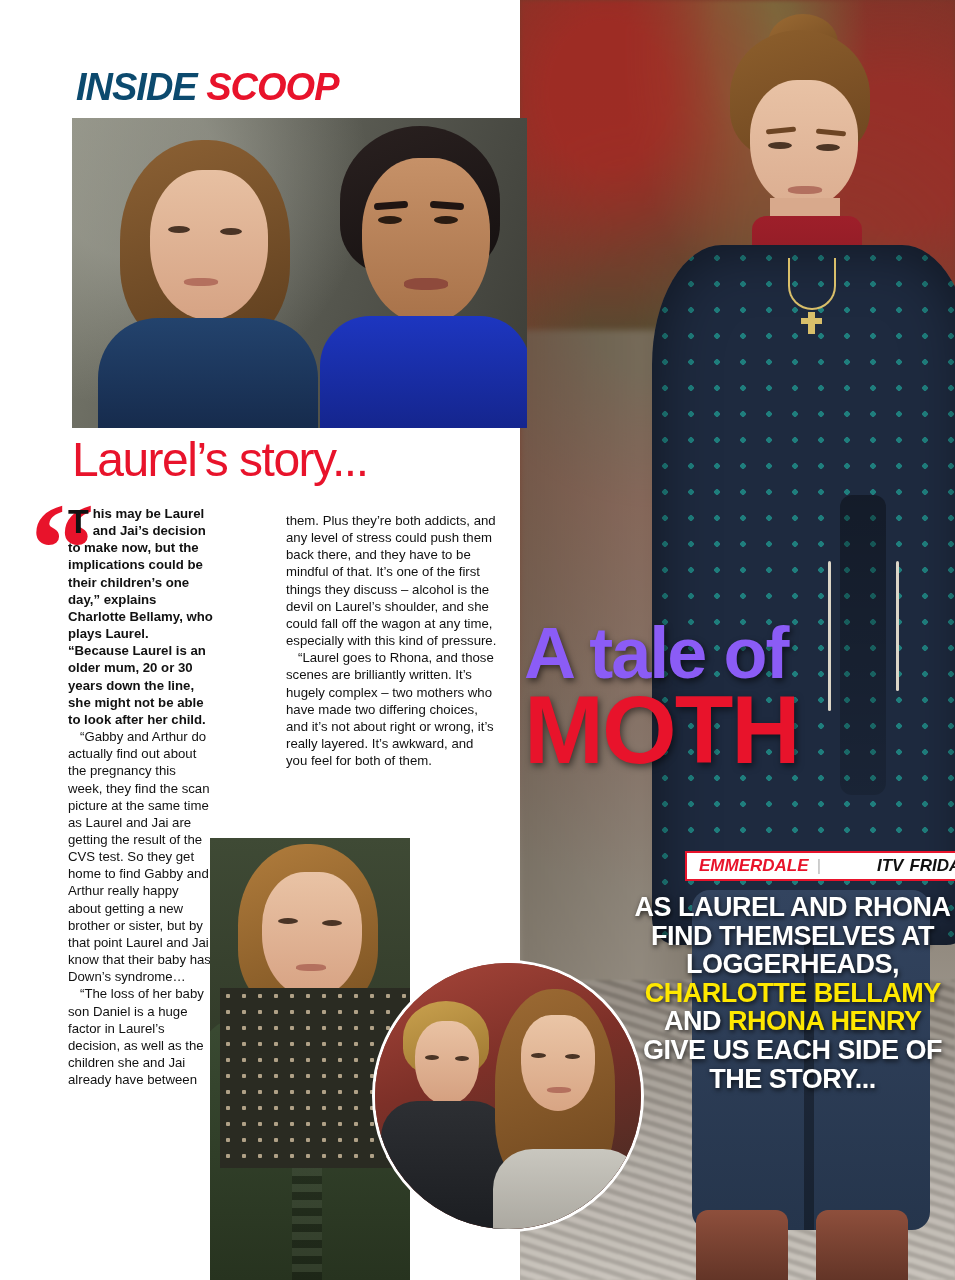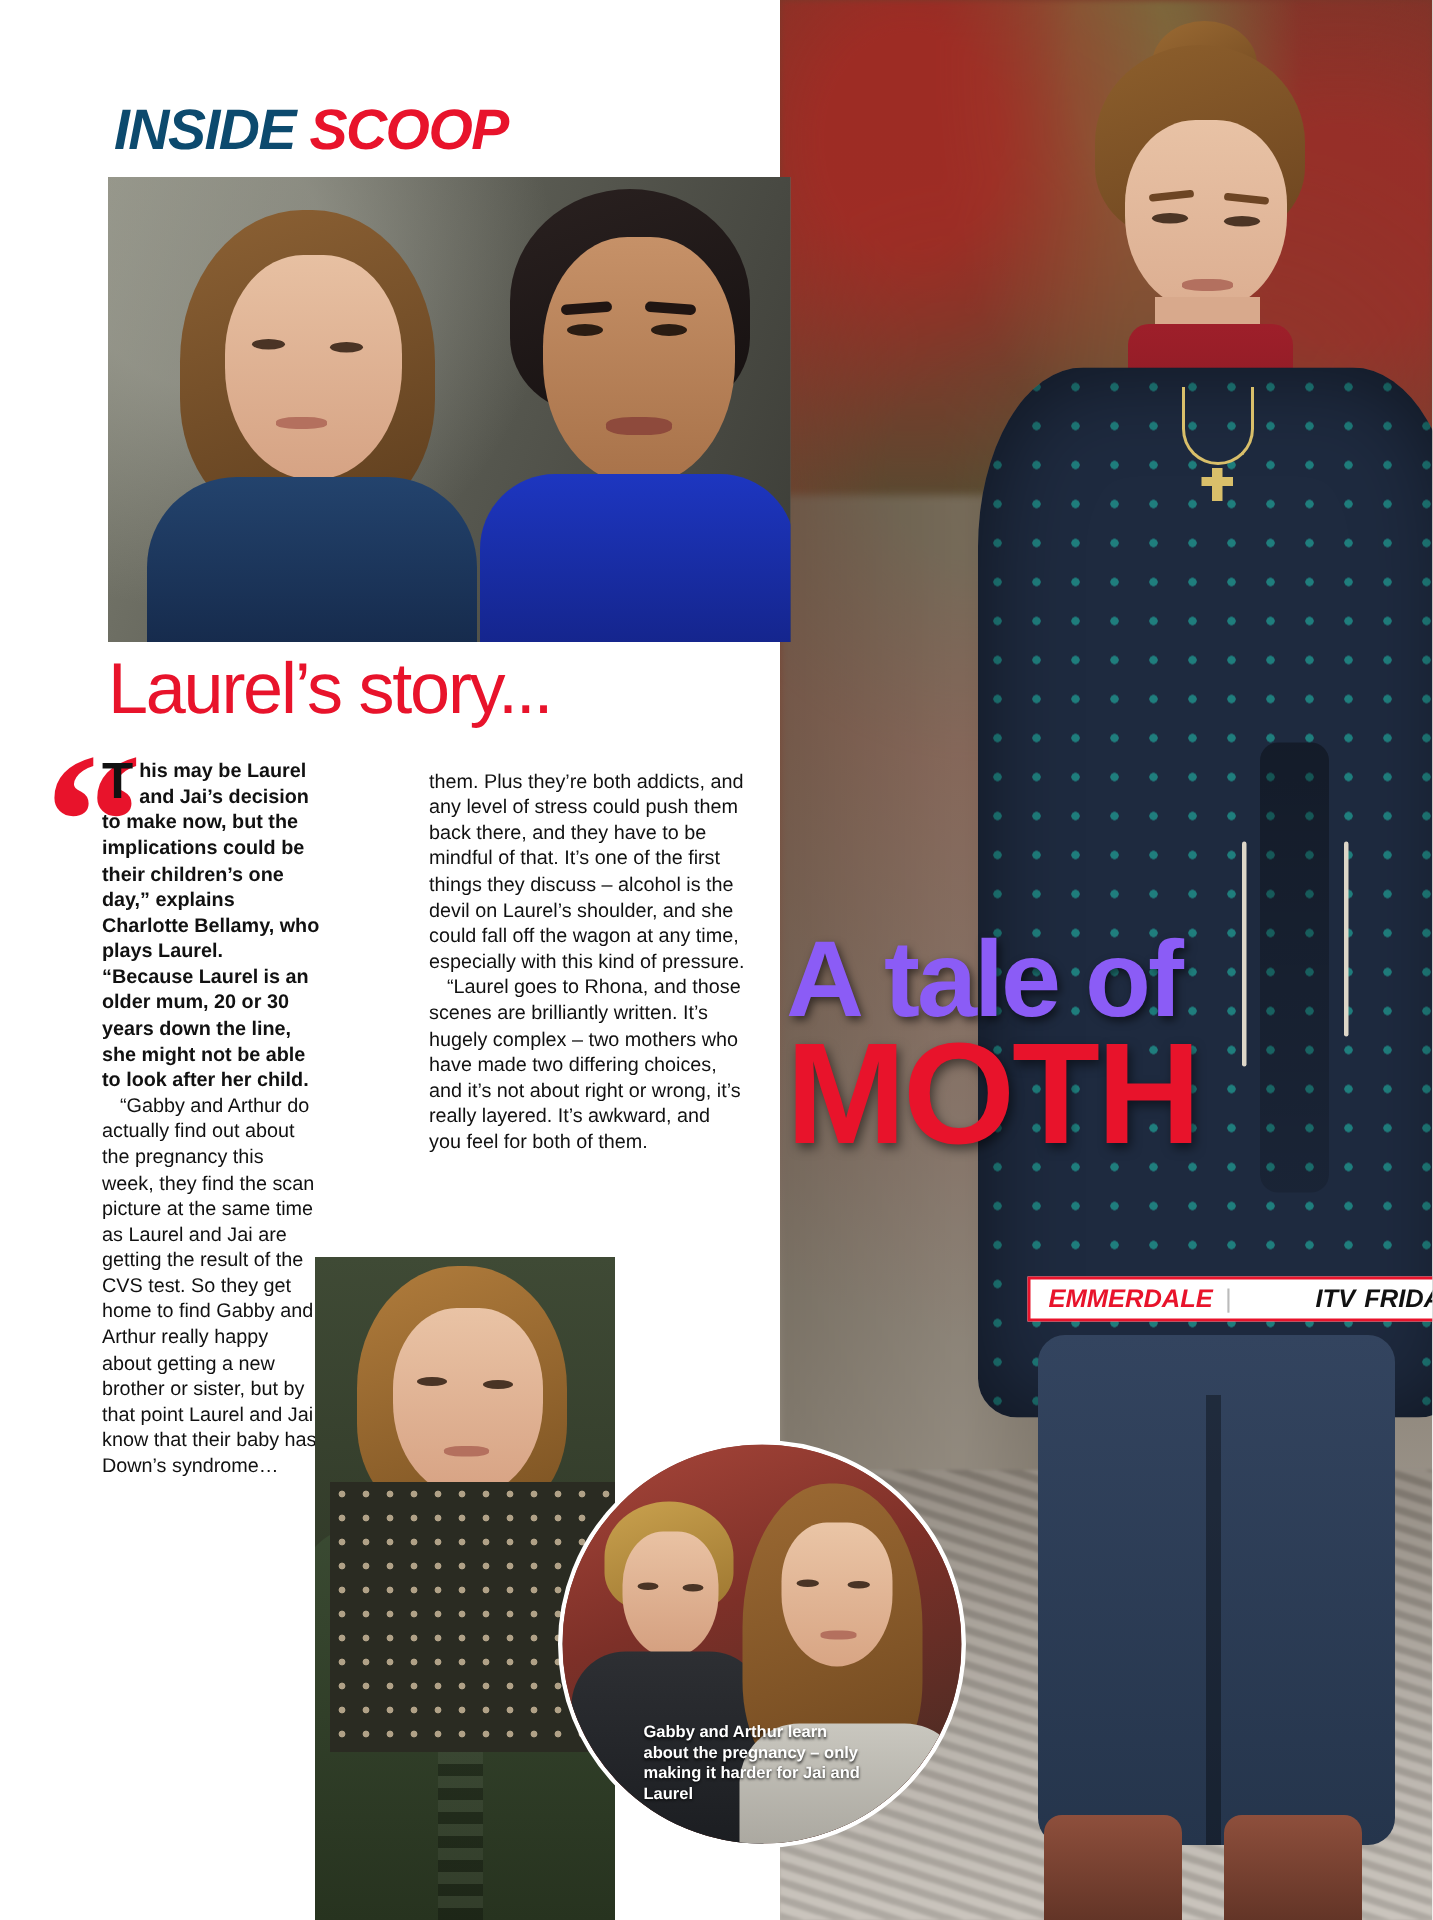--- a/index.html
+++ b/index.html
@@ -380,20 +380,21 @@
     <div class="pt-man-body"></div>
   </div>
 
   <div class="laurels-story">Laurel’s story...</div>
 
   <div class="quote-mark">“</div>
 
   <div class="col col-left">
     <p class="lead"><span class="dropcap">T</span><span>his may be Laurel and Jai’s decision to make now, but the implications could be their children’s one day,” explains Charlotte Bellamy, who plays Laurel. “Because Laurel is an older mum, 20 or 30 years down the line, she might not be able to look after her child.</span></p>
     <p>“Gabby and Arthur do actually find out about the pregnancy this week, they find the scan picture at the same time as Laurel and Jai are getting the result of the CVS test. So they get home to find Gabby and Arthur really happy about getting a new brother or sister, but by that point Laurel and Jai know that their baby has Down’s syndrome…</p>
+    <p>“The loss of her baby son Daniel is a huge factor in Laurel’s decision, as well as the children she and Jai already have between</p>
   </div>
 
   <div class="col col-right">
     <p>them. Plus they’re both addicts, and any level of stress could push them back there, and they have to be mindful of that. It’s one of the first things they discuss – alcohol is the devil on Laurel’s shoulder, and she could fall off the wagon at any time, especially with this kind of pressure.</p>
     <p>“Laurel goes to Rhona, and those scenes are brilliantly written. It’s hugely complex – two mothers who have made two differing choices, and it’s not about right or wrong, it’s really layered. It’s awkward, and you feel for both of them.</p>
   </div>
 
   <div class="photo-mid">
     <div class="pm-hair"></div>
     <div class="pm-face"></div>
@@ -410,29 +411,35 @@
     <div class="pc-boy-face"></div>
     <div class="pc-boy-eye l"></div>
     <div class="pc-boy-eye r"></div>
     <div class="pc-boy-body"></div>
     <div class="pc-girl-hair"></div>
     <div class="pc-girl-face"></div>
     <div class="pc-girl-eye l"></div>
     <div class="pc-girl-eye r"></div>
     <div class="pc-girl-mouth"></div>
     <div class="pc-girl-body"></div>
-    <div class="caption-circle">Gabby and Arthur learn about the pregnancy – only making it harder for Jai and Laurel</div>
   </div>
 
   <div class="title-block">
     <div class="title-line1">A tale of</div>
     <div class="title-line2">MOTH</div>
   </div>
 
   <div class="show-badge">
     <span class="sb-name">EMMERDALE</span>
     <span class="sb-sep">|</span>
     <span class="sb-ch">ITV</span>
     <span class="sb-day">FRIDAY</span>
   </div>
 
+  <div class="standfirst">
+    <span>AS LAUREL AND RHONA FIND THEMSELVES AT LOGGERHEADS,</span>
+    <span class="hl">CHARLOTTE BELLAMY</span>
+    <span>AND</span>
+    <span class="hl">RHONA HENRY</span>
+    <span>GIVE US EACH SIDE OF THE STORY...</span>
+  </div>
 
 </div>
 
 </body></html>

